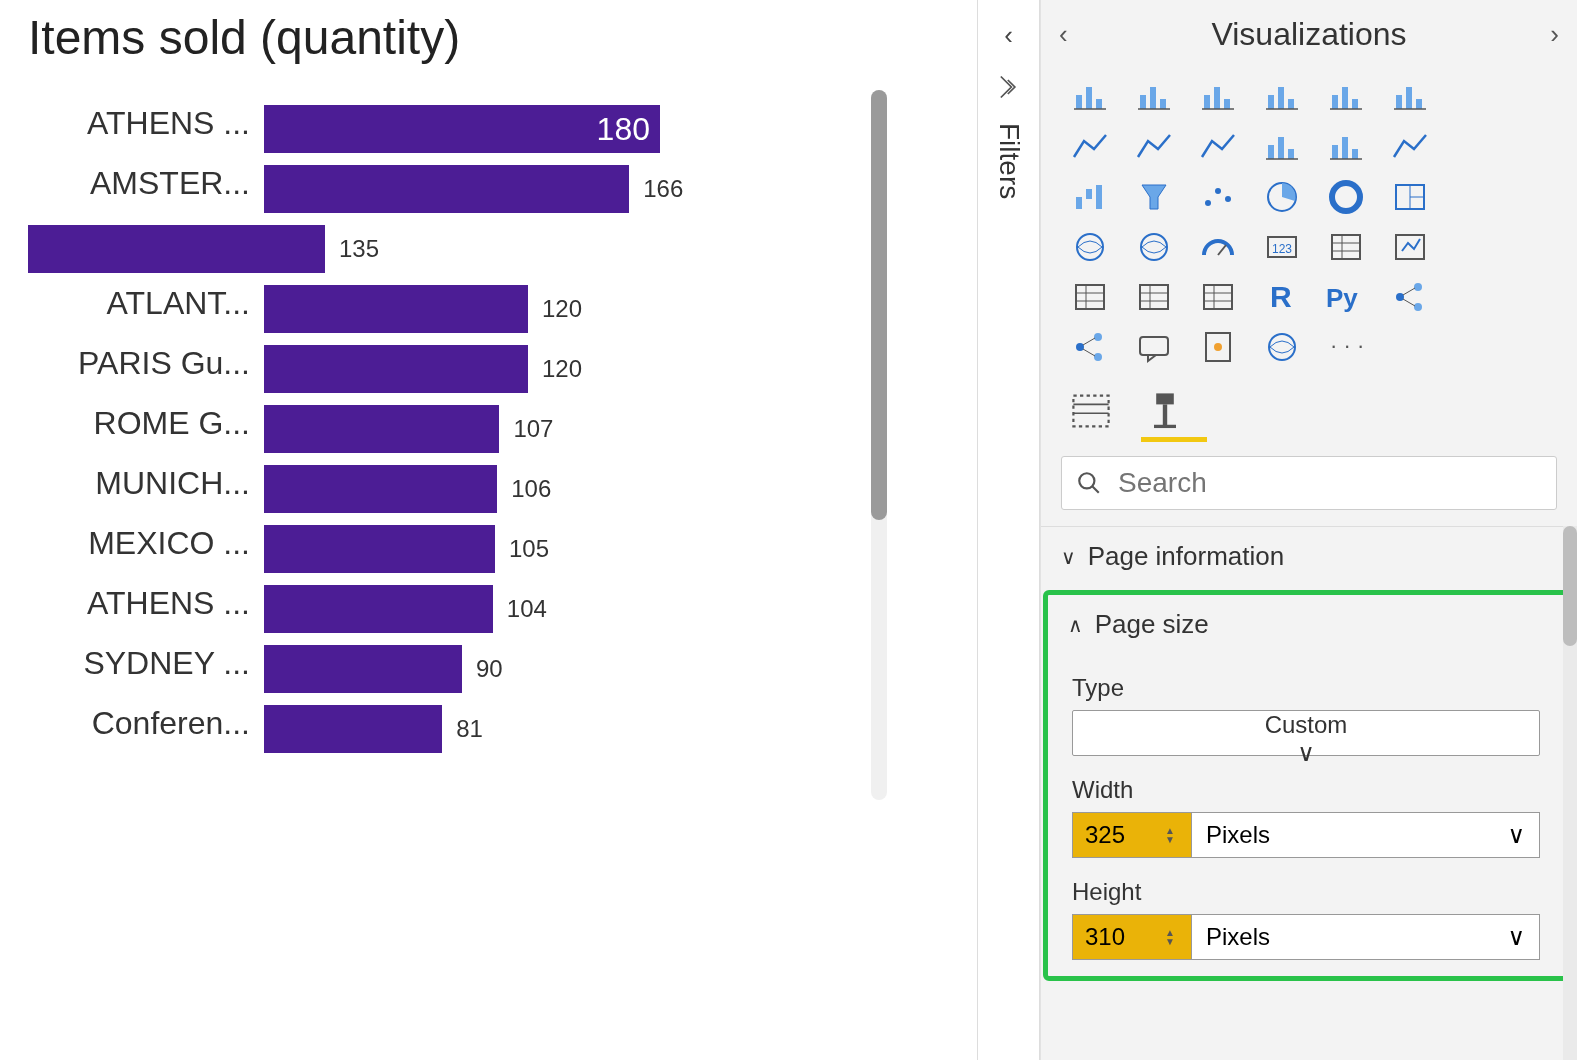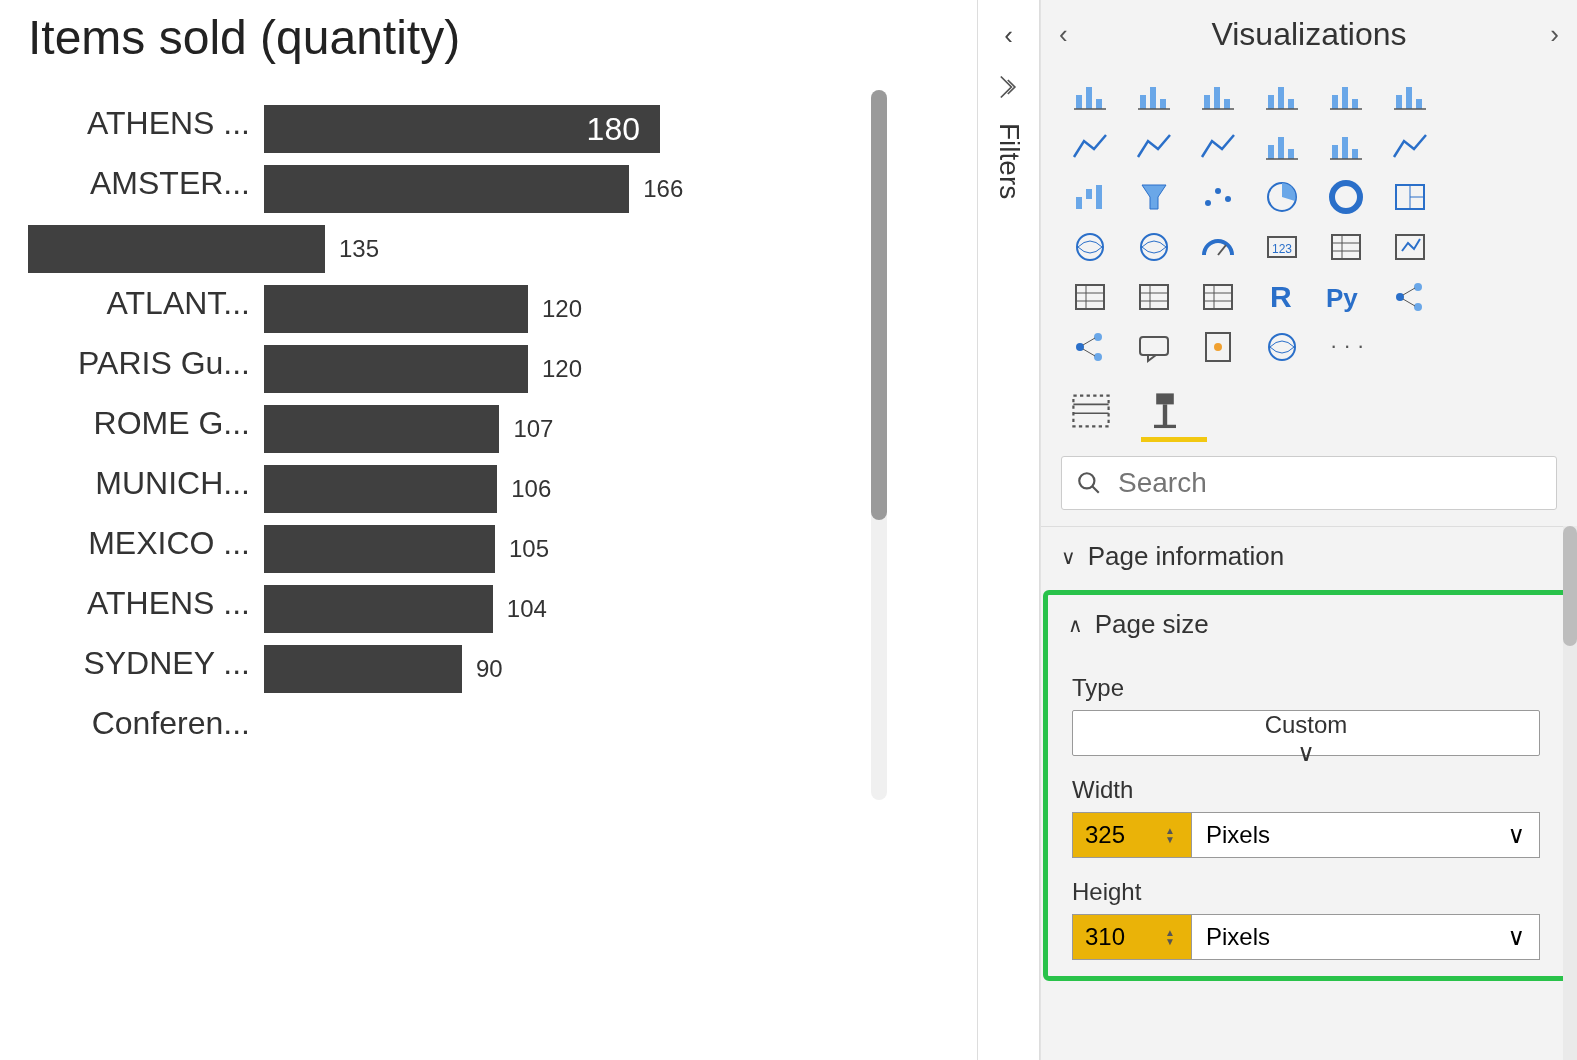--- a/index.html
+++ b/index.html
@@ -41,26 +41,26 @@
     color: #333;
     white-space: nowrap;
     overflow: hidden;
   }
   .bar-track {
     position: relative;
     flex: 1;
     height: 100%;
   }
   .bar-fill {
-    background: #404040;
+    background: #4c1d95;
     height: 100%;
     display: flex;
     align-items: center;
     justify-content: flex-end;
-    padding-right: 20px;
+    padding-right: 10px;
   }
   .bar-value-inside {
     color: #fff;
     font-size: 32px;
   }
   .bar-value-outside {
     position: absolute;
     top: 0;
     height: 100%;
     display: flex;
@@ -343,20 +343,24 @@
       </div>
       <div class="bar-row">
         <div class="bar-label">SYDNEY ...</div>
         <div class="bar-track">
           <div class="bar-fill" style="width:198px"></div>
           <div class="bar-value-outside" style="left:198px">90</div>
         </div>
       </div>
       <div class="bar-row">
         <div class="bar-label">Conferen...</div>
+        <div class="bar-track">
+          <div class="bar-fill" style="width:178.20000000000002px"></div>
+          <div class="bar-value-outside" style="left:178.20000000000002px">81</div>
+        </div>
       </div>
     </div>
   <div class="chart-scroll">
     <div class="chart-scroll-thumb"></div>
   </div>
 </div>
 
 <div class="side">
 
   <div class="filters-col">

